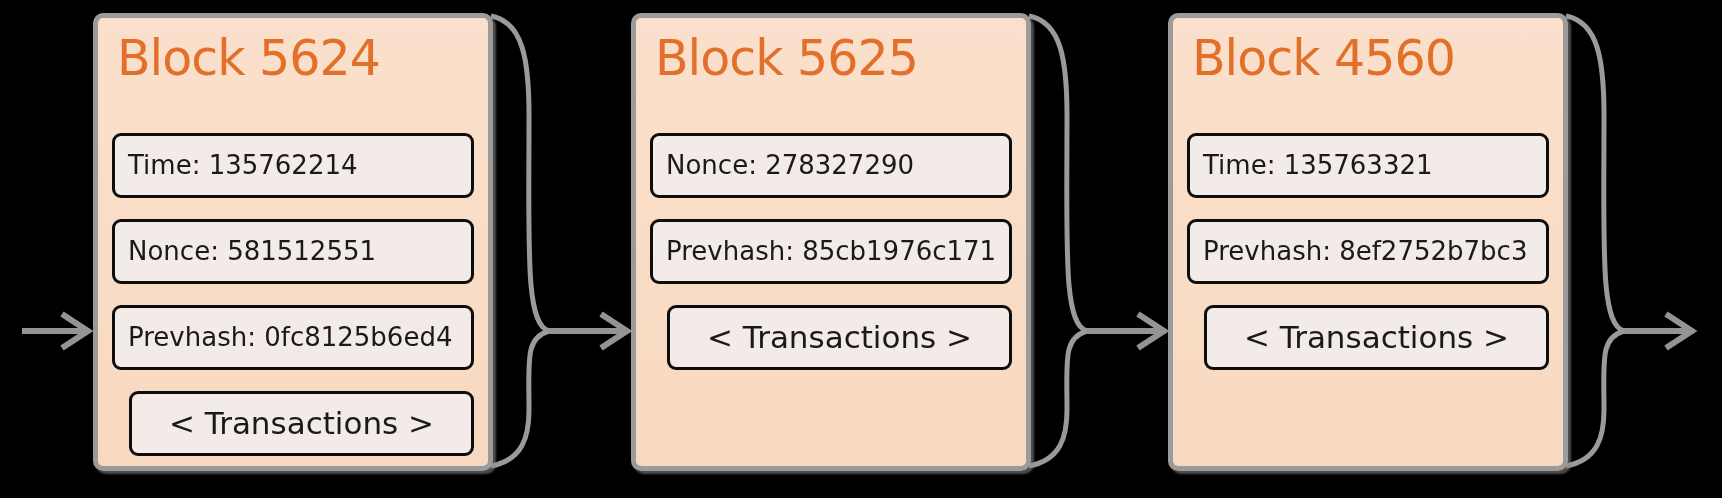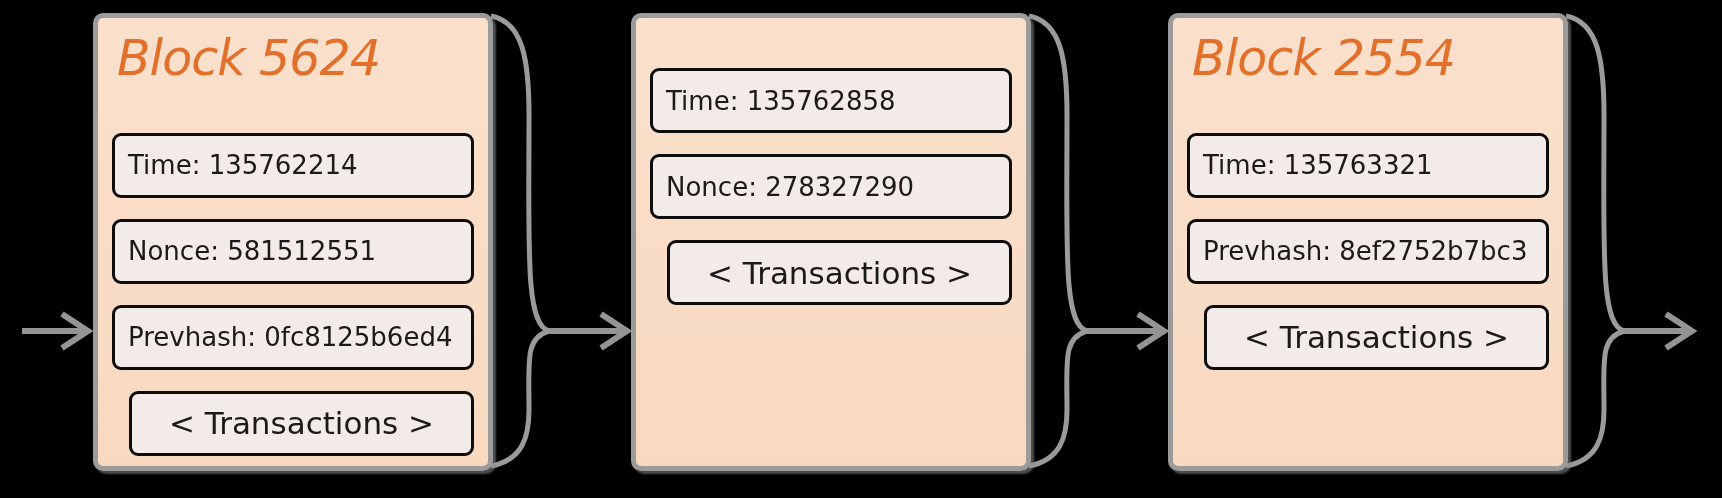--- a/index.html
+++ b/index.html
@@ -36,21 +36,20 @@
   .block-1 { left: 93px; }
   .block-2 { left: 631px; }
   .block-3 { left: 1168px; }
   .block-title {
     margin: 6px 0 0 12px;
     font-size: 49px;
     line-height: 1.2;
     letter-spacing: -1px;
     color: #e2702b;
     white-space: nowrap;
-    font-style: italic;
   }
   .fields {
     margin-top: 44px;
     display: flex;
     flex-direction: column;
     gap: 21px;
   }
   .field, .tx-box {
     box-sizing: border-box;
     height: 65px;
@@ -114,29 +113,30 @@
     <div class="block-title">Block 5624</div>
     <div class="fields">
       <div class="field">Time: 135762214</div>
       <div class="field">Nonce: 581512551</div>
       <div class="field">Prevhash: 0fc8125b6ed4</div>
       <div class="tx-box">&lt; Transactions &gt;</div>
     </div>
   </div>
 
   <div class="block block-2">
+    <div class="block-title">Block 5625</div>
     <div class="fields">
-      <div class="field">Time: 135762858</div>
       <div class="field">Nonce: 278327290</div>
+      <div class="field">Prevhash: 85cb1976c171</div>
       <div class="tx-box">&lt; Transactions &gt;</div>
     </div>
   </div>
 
   <div class="block block-3">
-    <div class="block-title">Block 2554</div>
+    <div class="block-title">Block 4560</div>
     <div class="fields">
       <div class="field">Time: 135763321</div>
       <div class="field">Prevhash: 8ef2752b7bc3</div>
       <div class="tx-box">&lt; Transactions &gt;</div>
     </div>
   </div>
 
 </div>
 
 </body></html>

